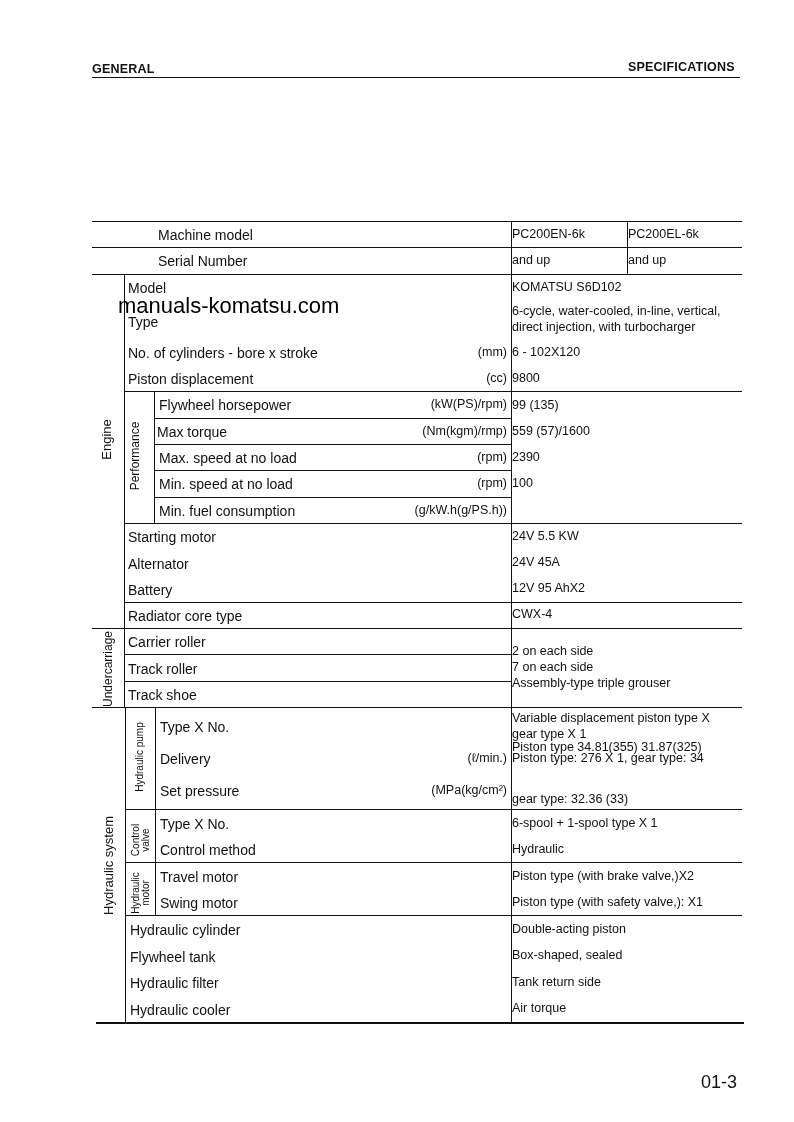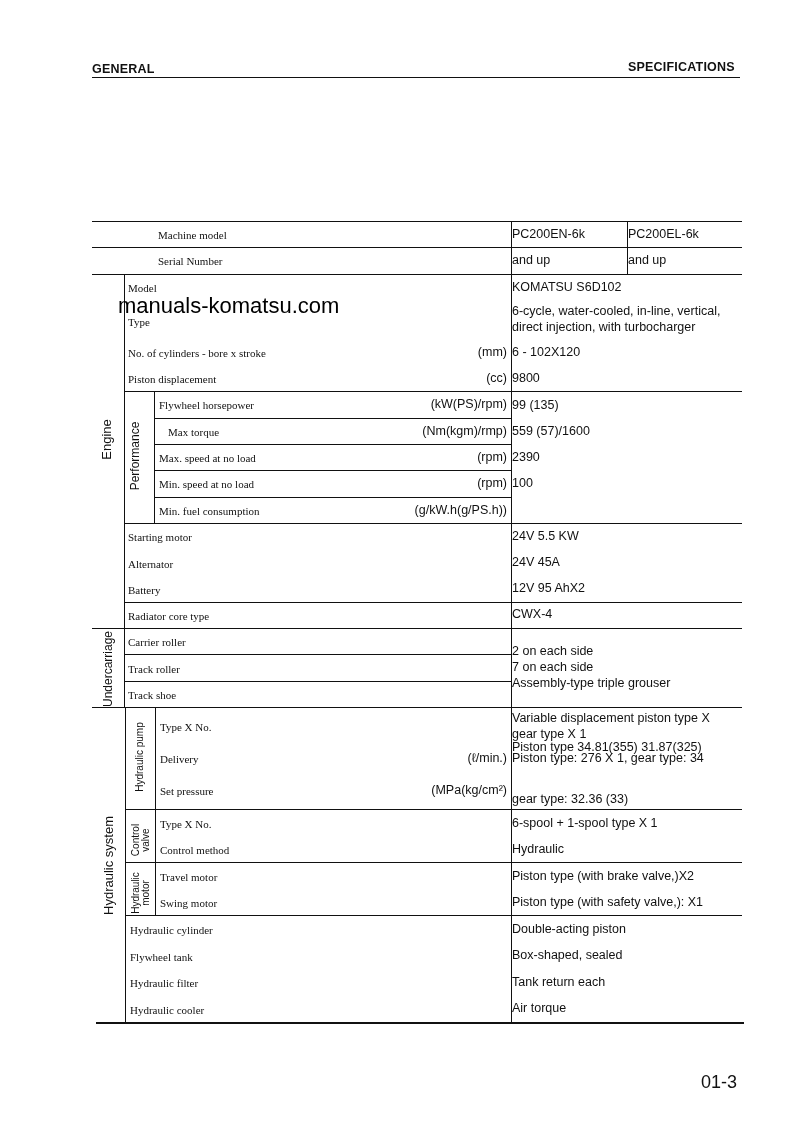--- a/index.html
+++ b/index.html
@@ -3,21 +3,21 @@
   <meta charset="utf-8">
   <style>
     html, body { margin: 0; padding: 0; background: #ffffff; }
     body { width: 794px; height: 1122px; position: relative; overflow: hidden;
            font-family: "Liberation Sans", sans-serif; color: #111; }
     .abs { position: absolute; }
     .hdr { font-weight: bold; font-size: 12.5px; letter-spacing: 0.2px; }
     .hline { position: absolute; height: 0; border-top: 1px solid #111; }
     .hline.thick { border-top: 2px solid #111; }
     .vline { position: absolute; width: 0; border-left: 1px solid #111; }
-    .t { position: absolute; font-size: 11px; white-space: nowrap; line-height: 14px; font-family: Liberation Serif, serif; }
+    .t { position: absolute; font-size: 14px; white-space: nowrap; line-height: 14px; }
     .u { position: absolute; font-size: 12.5px; white-space: nowrap; line-height: 14px; text-align: right; }
     .v { position: absolute; font-size: 12.5px; text-align: left; line-height: 16px; width: 232px; left: 512px; }
     .rot { position: absolute; transform: rotate(-90deg); transform-origin: center center; white-space: nowrap; text-align: center; }
     .rot.big { font-size: 13px; }
     .rot.mid { font-size: 12px; }
     .rot.sm { font-size: 10px; line-height: 10px; }
     .watermark { position: absolute; left: 118px; top: 293px; font-size: 22px; color: #000; white-space: nowrap; }
     .pageno { position: absolute; left: 701px; top: 1072px; font-size: 18px; }
   </style>
 </head>
@@ -94,21 +94,21 @@
 <div class="v" style="top:344px;">6 - 102X120</div>
 
 <div class="t" style="left:128px; top:372px;">Piston displacement</div>
 <div class="u" style="right:287px; top:371px;">(cc)</div>
 <div class="v" style="top:370px;">9800</div>
 
 <div class="t" style="left:159px; top:398px;">Flywheel horsepower</div>
 <div class="u" style="right:287px; top:397px;">(kW(PS)/rpm)</div>
 <div class="v" style="top:397px;">99 (135)</div>
 
-<div class="t" style="left:168px; top:425px;">Max torque</div>
+<div class="t" style="left:157px; top:425px;">Max torque</div>
 <div class="u" style="right:287px; top:424px;">(Nm(kgm)/rmp)</div>
 <div class="v" style="top:423px;">559 (57)/1600</div>
 
 <div class="t" style="left:159px; top:451px;">Max. speed at no load</div>
 <div class="u" style="right:287px; top:450px;">(rpm)</div>
 <div class="v" style="top:449px;">2390</div>
 
 <div class="t" style="left:159px; top:477px;">Min. speed at no load</div>
 <div class="u" style="right:287px; top:476px;">(rpm)</div>
 <div class="v" style="top:475px;">100</div>
@@ -153,19 +153,19 @@
 <div class="t" style="left:160px; top:870px;">Travel motor</div>
 <div class="v" style="top:868px;">Piston type (with brake valve,)X2</div>
 <div class="t" style="left:160px; top:896px;">Swing motor</div>
 <div class="v" style="top:894px;">Piston type (with safety valve,): X1</div>
 
 <div class="t" style="left:130px; top:923px;">Hydraulic cylinder</div>
 <div class="v" style="top:921px;">Double-acting piston</div>
 <div class="t" style="left:130px; top:950px;">Flywheel tank</div>
 <div class="v" style="top:947px;">Box-shaped, sealed</div>
 <div class="t" style="left:130px; top:976px;">Hydraulic filter</div>
-<div class="v" style="top:974px;">Tank return each</div>
+<div class="v" style="top:974px;">Tank return side</div>
 <div class="t" style="left:130px; top:1003px;">Hydraulic cooler</div>
 <div class="v" style="top:1000px;">Air torque</div>
 
 <div class="watermark">manuals-komatsu.com</div>
 
 <div class="pageno">01-3</div>
 
 </body></html>

